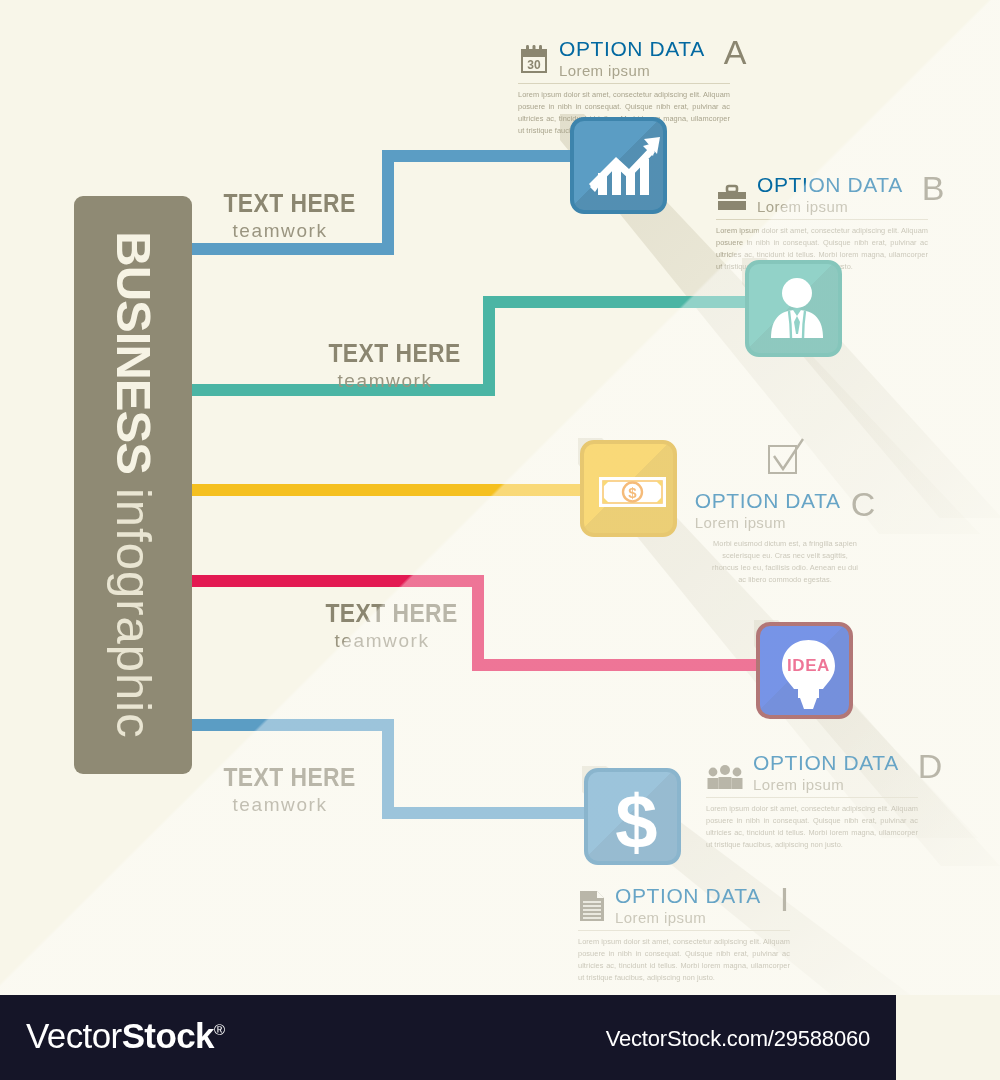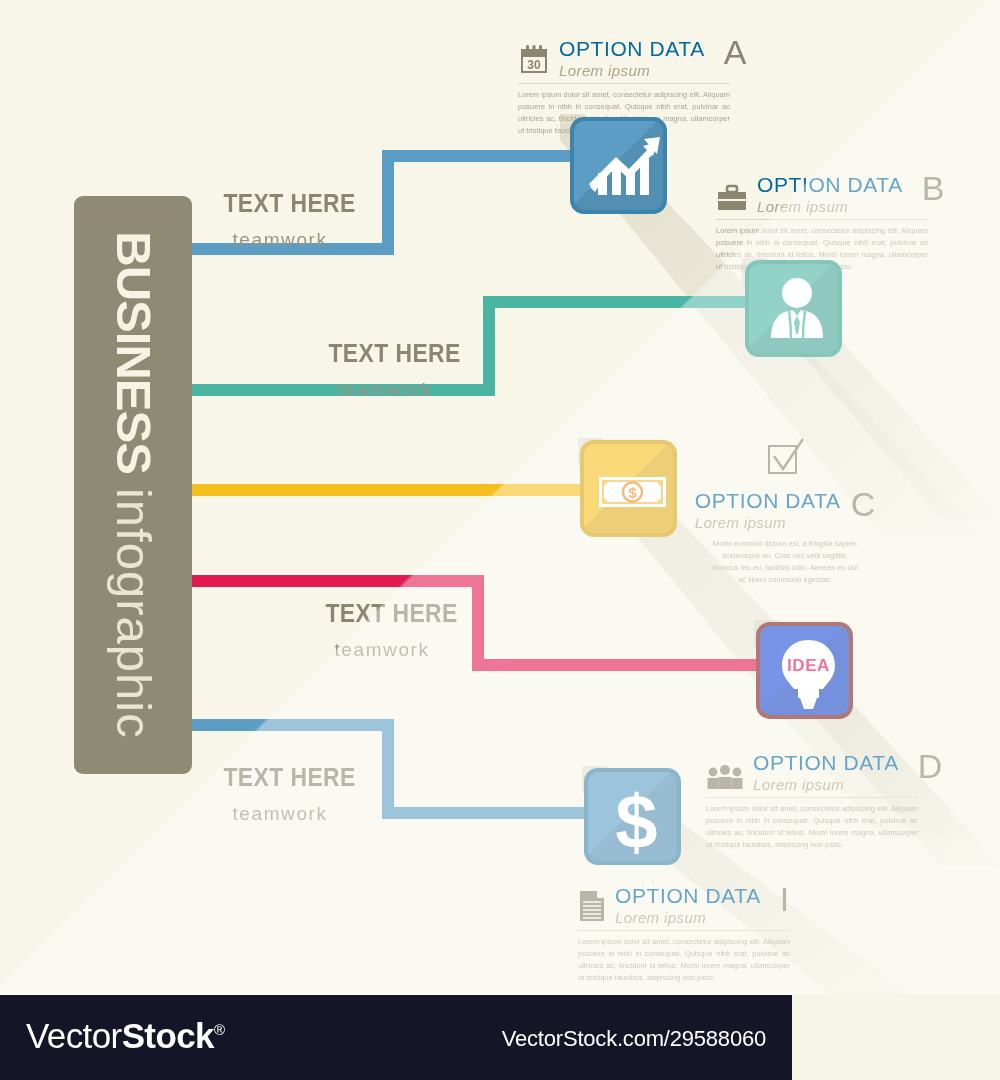--- a/index.html
+++ b/index.html
@@ -78,21 +78,21 @@
     transform: scaleX(.88);
     transform-origin: right center;
     display: block;
   }
   .label .t2 {
     font-size: 19px;
     font-weight: 300;
     letter-spacing: 1.6px;
     color: #9a9580;
     display: block;
-    margin-top: 10px;
+    margin-top: 1px;
   }
 
   
   .tile {
     position: absolute;
     width: 97px; height: 97px;
     border-radius: 14px;
     z-index: 5;
     overflow: hidden;
   }
@@ -121,21 +121,20 @@
     line-height: 1.05;
     white-space: nowrap;
   }
   .opt-sub {
     font-size: 15px;
     color: #a9a48d;
     letter-spacing: .4px;
     font-weight: 300;
     line-height: 1.2;
     margin-top: 2px;
-    font-style: italic;
   }
   .opt-letter {
     font-size: 34px;
     color: #8b8670;
     font-weight: 300;
     line-height: .85;
     margin-left: 10px;
     align-self: flex-start;
   }
   .opt-body {
@@ -157,21 +156,21 @@
   .opt.center { text-align: center; }
   .opt.center .opt-head { flex-direction: column; align-items: center; gap: 4px; }
   .opt.center .opt-icon { margin-bottom: 4px; }
   .opt.center .opt-row { display: flex; align-items: flex-start; justify-content: center; }
   .opt.center .opt-body { text-align: center; width: 150px; margin: 6px auto 0; }
 
   
   .footer {
     position: absolute;
     left: 0; top: 995px;
-    width: 792px; height: 85px;
+    width: 896px; height: 85px;
     background: #151528;
     z-index: 10;
   }
   .vs-logo {
     position: absolute;
     left: 26px; top: 21px;
     font-size: 35px;
     color: #ffffff;
     letter-spacing: -.6px;
     white-space: nowrap;

